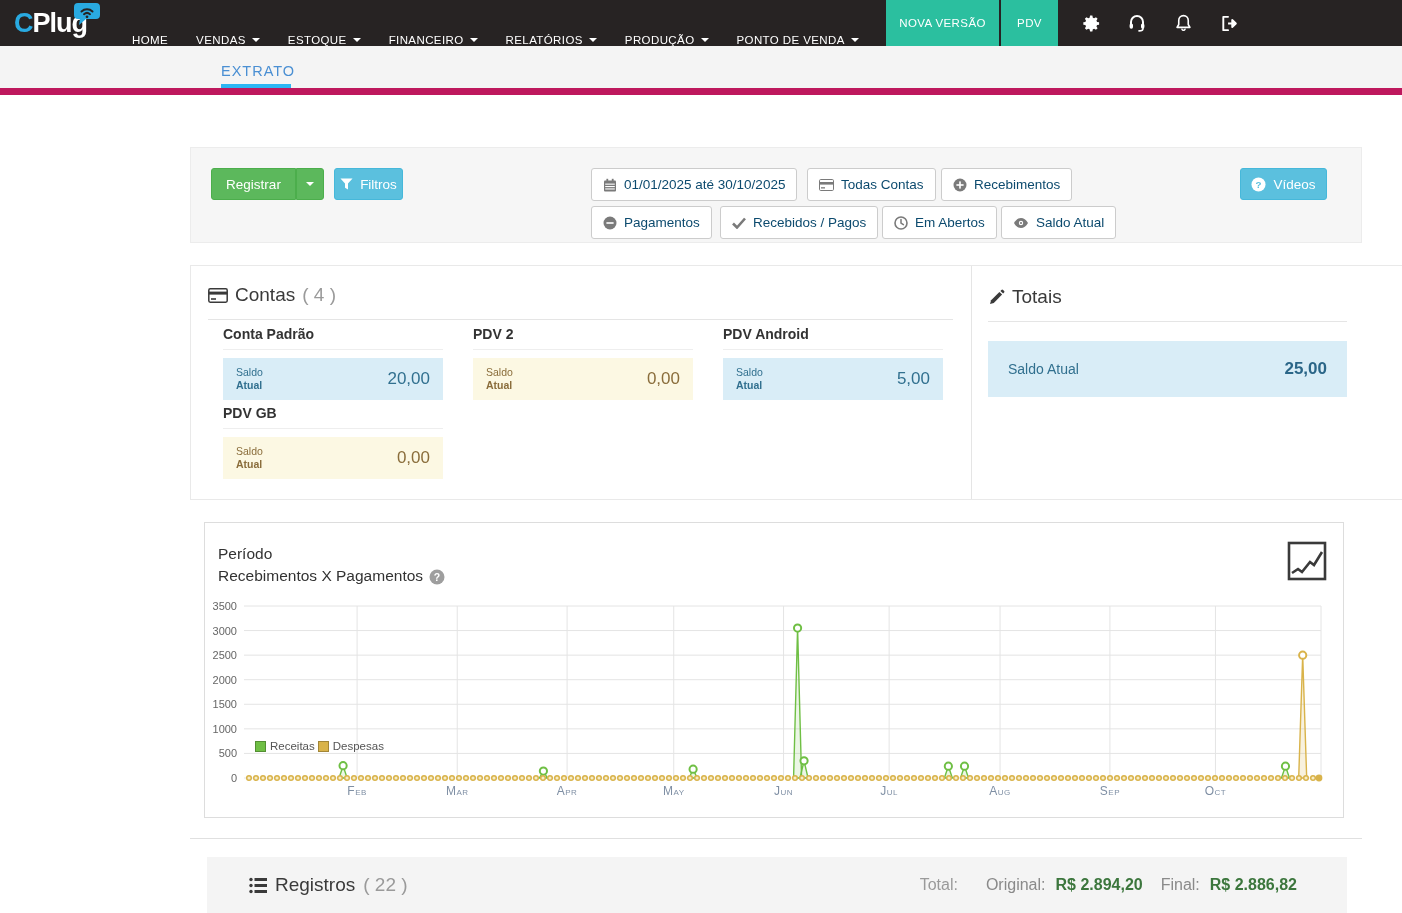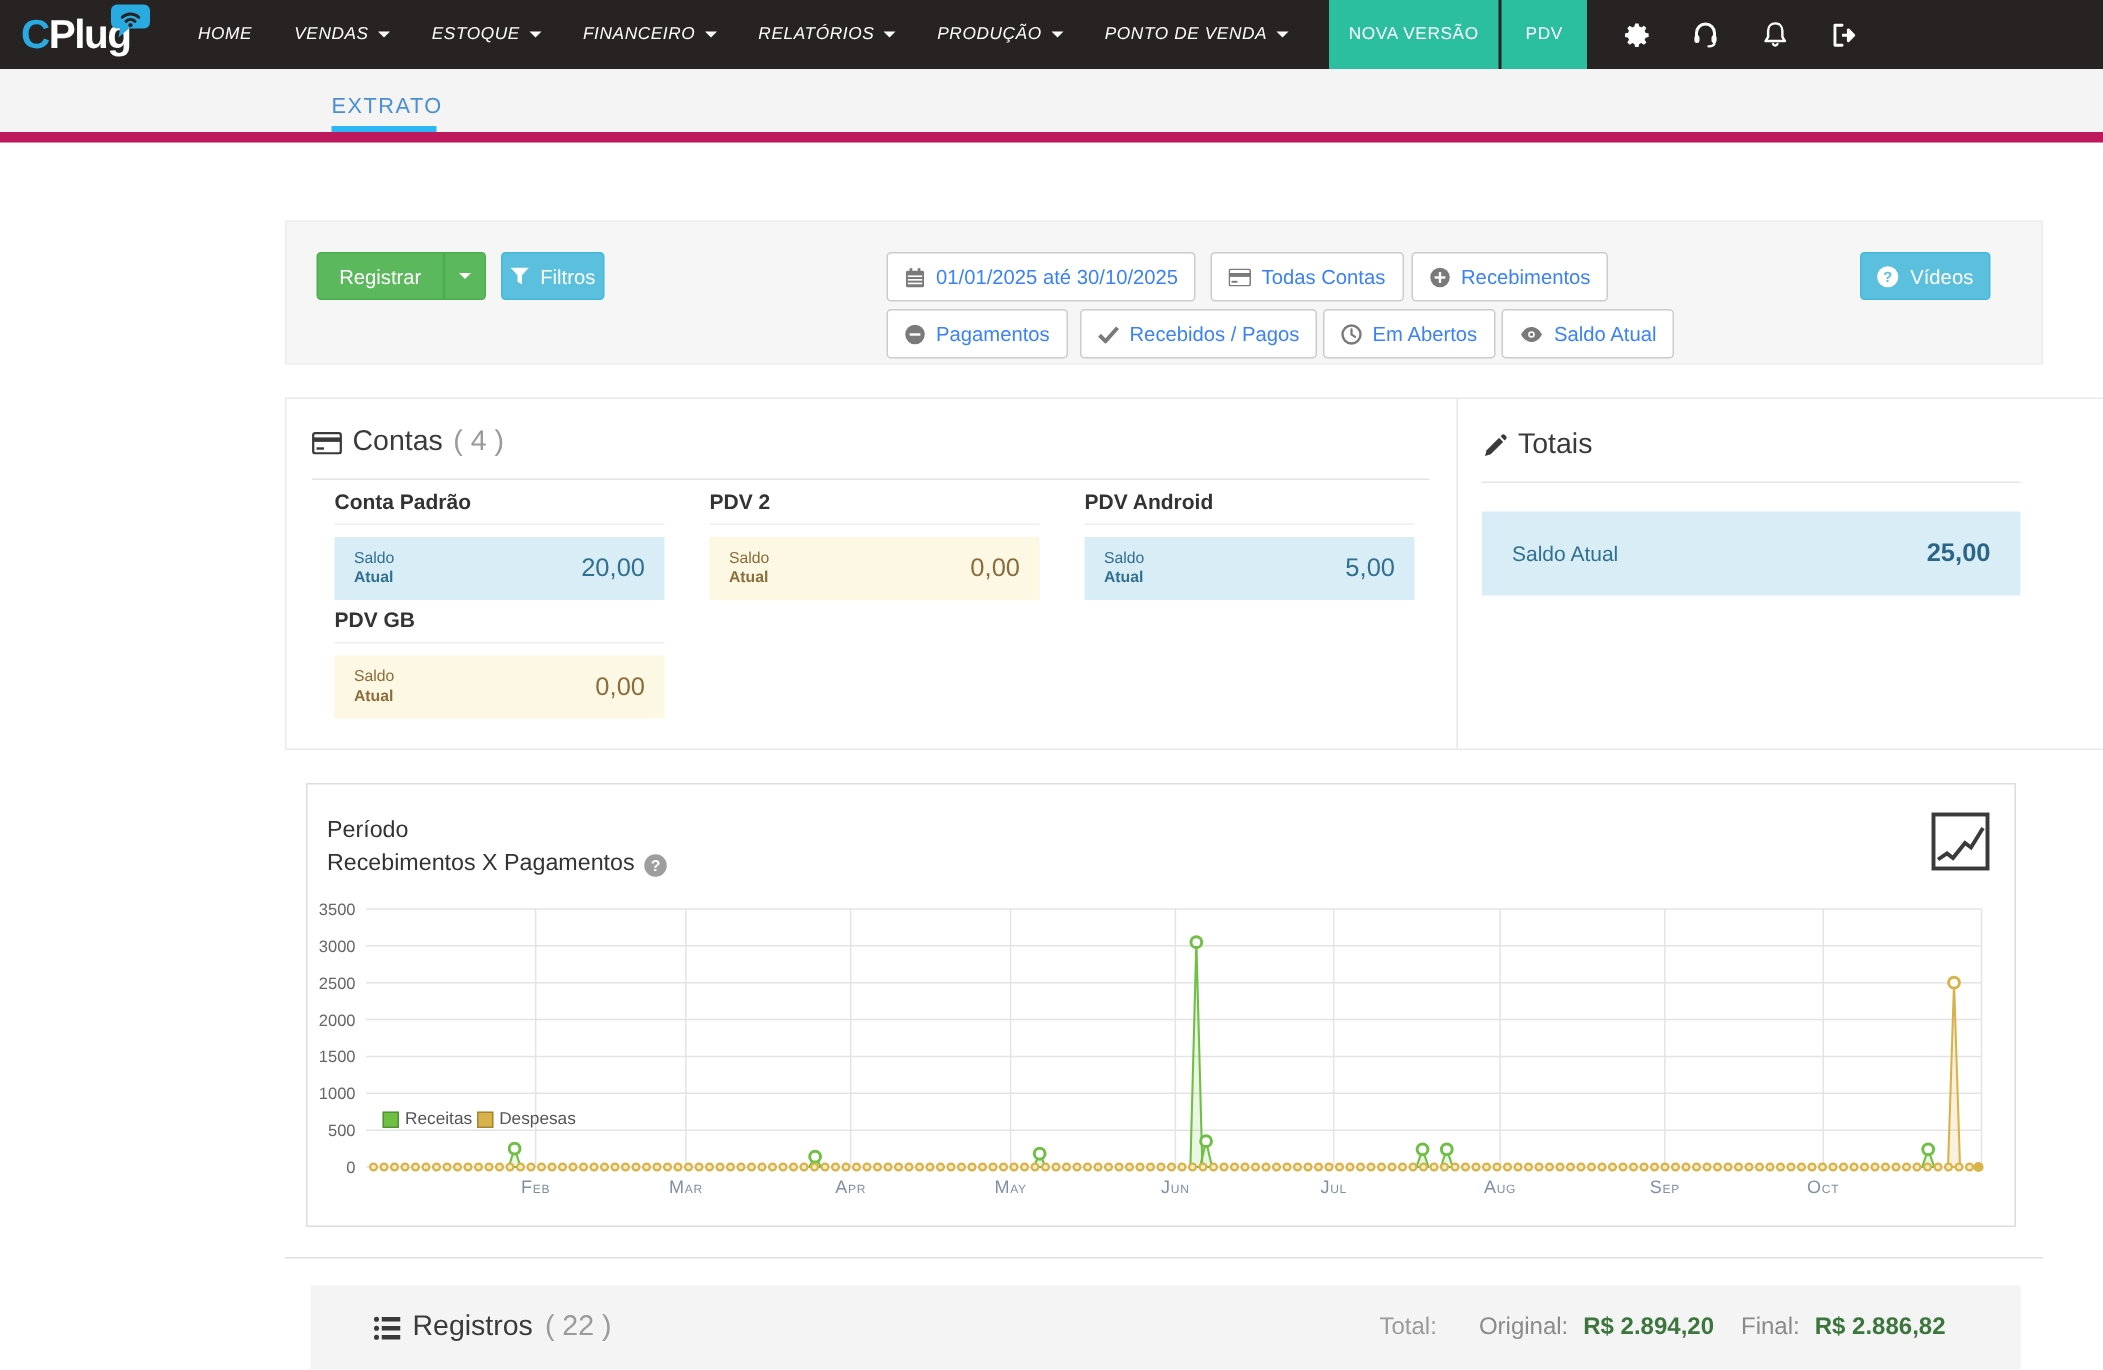--- a/index.html
+++ b/index.html
@@ -7,21 +7,21 @@
   body {
     position:relative; overflow:hidden; background:#fff;
     font-family:"Liberation Sans", sans-serif; color:#333;
   }
   
   .navbar { position:absolute; top:0; left:0; width:1402px; height:46px; background:#272323; display:flex; align-items:stretch; }
   .logo { position:relative; width:118px; display:flex; align-items:center; padding-left:14px; cursor:pointer; }
   .logo-text { font-size:27px; font-weight:bold; color:#fff; letter-spacing:-1px; }
   .logo-text .c { color:#29aae1; }
   .logo-bubble { position:absolute; left:72px; top:1px; }
-  .nav-items { display:flex; align-items:center;font-style:italic; }
+  .nav-items { display:flex; align-items:flex-end; }
   .nav-item { display:flex; align-items:center; gap:6px; padding:0 14px; color:#fff; font-size:11.5px; letter-spacing:.4px; cursor:pointer; white-space:nowrap; }
   .caret { width:0; height:0; border-left:4px solid transparent; border-right:4px solid transparent; border-top:4px solid #fff; display:inline-block; }
   .nav-cta { position:absolute; top:0; height:46px; display:flex; align-items:center; justify-content:center; background:#2bbf9f; color:#fff; font-size:11.5px; letter-spacing:.4px; cursor:pointer; }
   .nav-cta.nova { left:886px; width:113px; }
   .nav-cta.pdv { left:1001px; width:57px; }
   .nav-icons { position:absolute; left:1072px; top:0; height:46px; display:flex; align-items:center; gap:24px; padding-left:8px; }
   .nav-icon-btn { width:22px; height:22px; display:flex; align-items:center; justify-content:center; cursor:pointer; }
   
   .subnav { position:absolute; top:46px; left:0; width:1402px; height:49px; background:#f4f4f4; border-bottom:7px solid #be185d; }
   .subnav-tab { position:absolute; left:221px; top:0; height:49px; display:flex; align-items:center; padding:0 0; color:#4a8fd3; font-size:14.5px; letter-spacing:1px; cursor:pointer; }
@@ -29,21 +29,21 @@
   
   .filter-panel { position:absolute; left:190px; top:147px; width:1172px; height:96px; background:#f6f6f6; border:1px solid #ececec; }
   .btn { display:inline-flex; align-items:center; justify-content:center; gap:7px; height:32px; font-size:13.5px; border-radius:3px; cursor:pointer; color:#fff; border:1px solid transparent; }
   .btn-green { background:#5cb85c; border-color:#4cae4c; }
   .btn-blue  { background:#5bc0de; border-color:#46b8da; }
   .split { position:absolute; left:20px; top:20px; display:flex; }
   .split-main { width:85px; border-radius:3px 0 0 3px; }
   .split-caret { width:28px; border-left:1px solid #4cae4c; border-radius:0 3px 3px 0; }
   .btn-filtros { position:absolute; left:143px; top:20px; width:69px; }
   .btn-videos { position:absolute; left:1049px; top:20px; width:87px; }
-  .chip { position:absolute; height:33px; background:#fff; border:1px solid #ccc; border-radius:3px; display:inline-flex; align-items:center; gap:7px; padding:0 11px; font-size:13.5px; color:#3b82f6; cursor:pointer; white-space:nowrap; }
+  .chip { position:absolute; height:33px; background:#fff; border:1px solid #ccc; border-radius:3px; display:inline-flex; align-items:center; gap:7px; padding:0 11px; font-size:13.5px; color:#0c4a6e; cursor:pointer; white-space:nowrap; }
   
   .accounts-panel { position:absolute; left:190px; top:265px; width:1319px; height:235px; background:#fff; border:1px solid #e9e9e9; }
   .panel-heading { position:absolute; display:flex; align-items:center; gap:7px; font-size:19px; color:#3a3a3a; }
   .heading-count { color:#9a9a9a; }
   .hr { position:absolute; height:1px; background:#e5e5e5; }
   .v-divider { position:absolute; left:780px; top:0; width:1px; height:233px; background:#e5e5e5; }
   .acct-card { position:absolute; width:220px; }
   .acct-title { font-size:14px; font-weight:bold; color:#333; padding-bottom:7px; border-bottom:1px solid #eee; }
   .saldo-box { margin-top:8px; height:42px; display:flex; align-items:center; justify-content:space-between; padding:0 13px; }
   .saldo-box.blue { background:#d9edf7; color:#31708f; }

